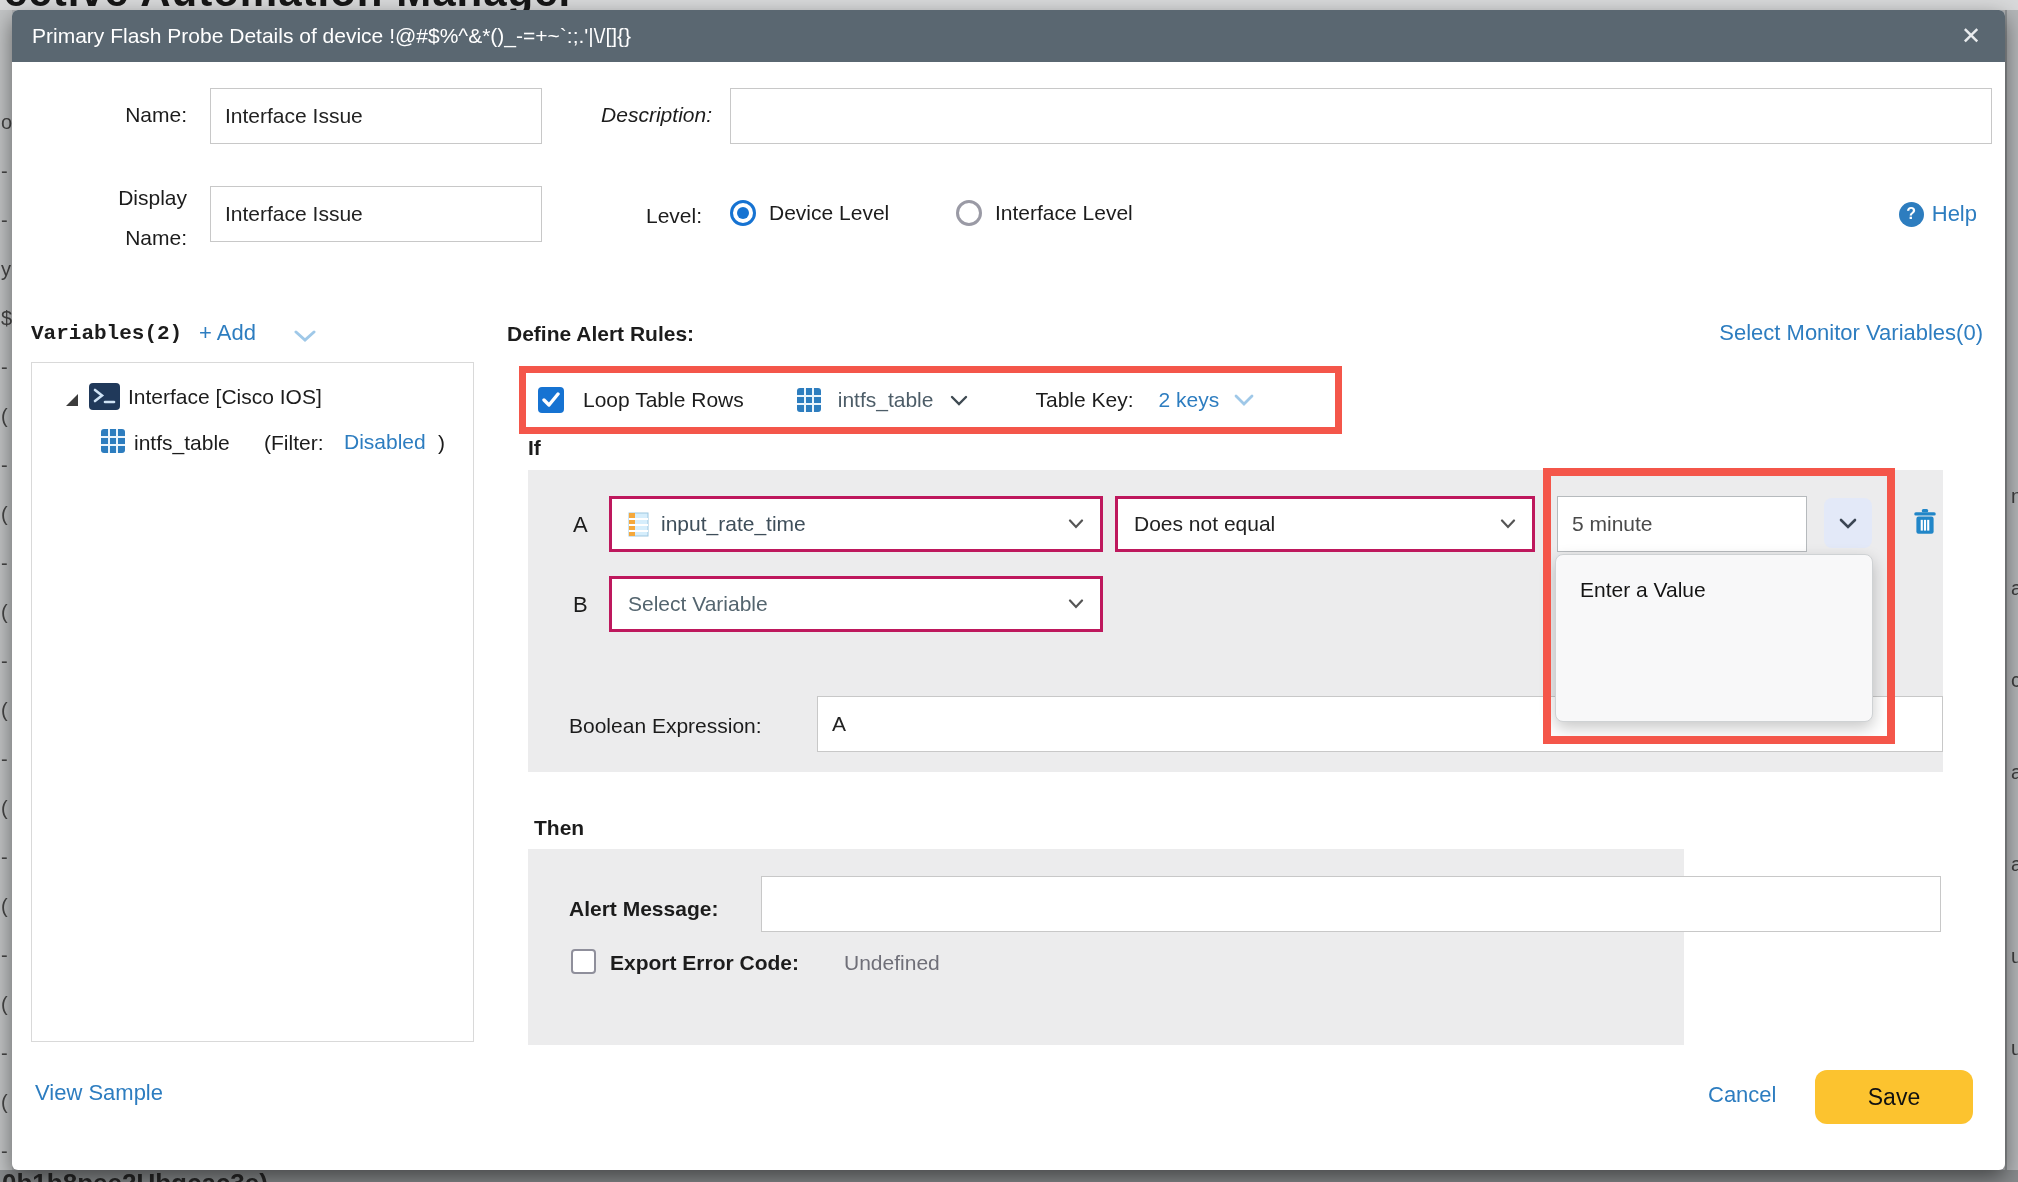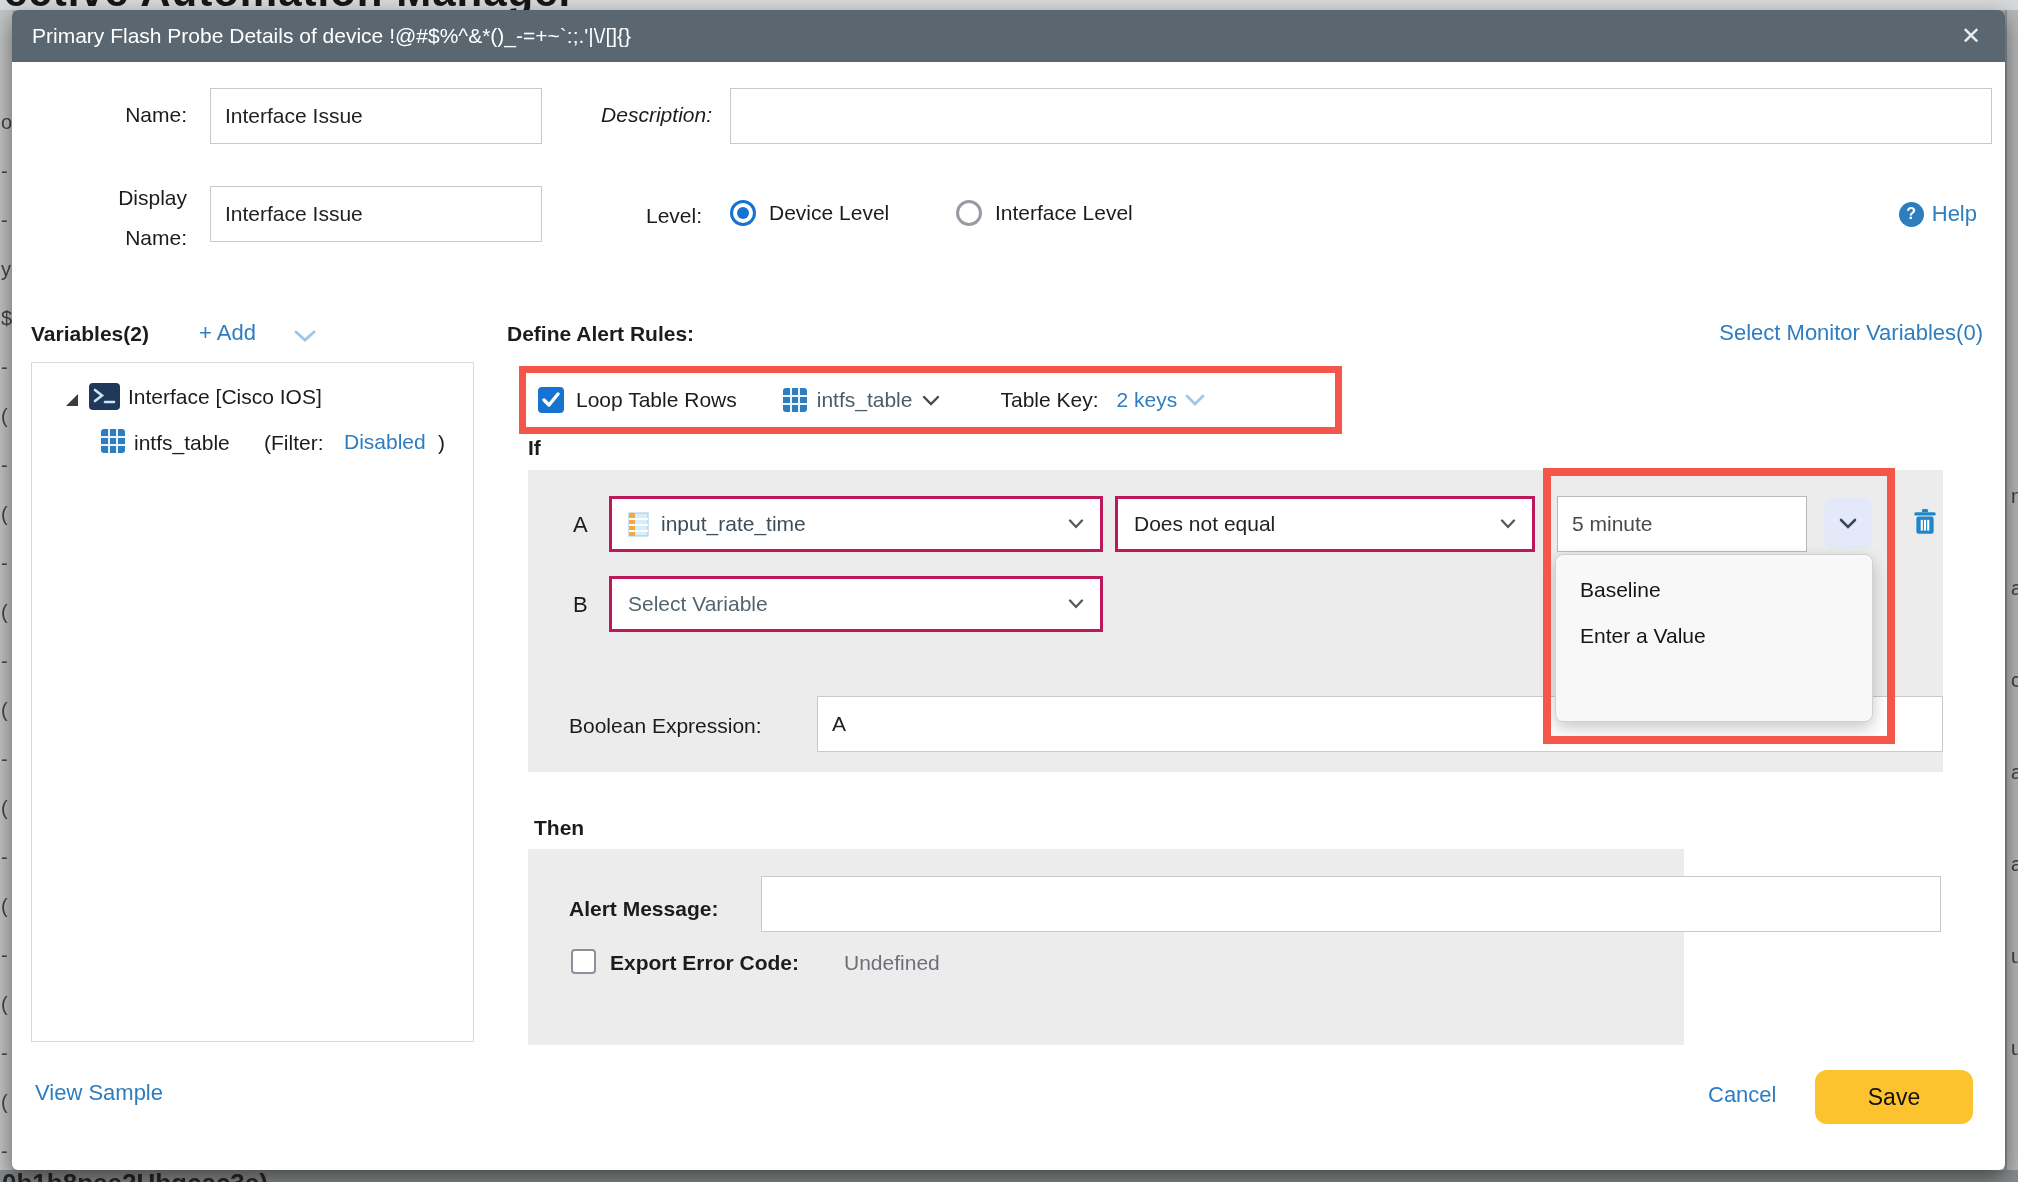--- a/index.html
+++ b/index.html
@@ -115,21 +115,21 @@
   </div>
   <div class="abs grp" style="left:944px; top:190px;">
     <span class="radio off"></span>
     <span class="lbl">Interface Level</span>
   </div>
   <div class="abs grp" style="right:28px; top:191px; gap:8px;">
     <span class="helpq">?</span>
     <span class="link">Help</span>
   </div>
 
-  <div class="abs lbl bold" style="left:19px; top:312px;">Variables(2)</div>
+  <div class="abs lbl bold" style="left:19px; top:312px;font-family:Liberation Mono, monospace;">Variables(2)</div>
   <span class="abs link" style="left:187px; top:310px;">+ Add</span>
   <svg class="abs" style="left:282px; top:320px;" width="22" height="13" viewBox="0 0 22 13">
       <path d="M2 2 L11 10 L20 2" fill="none" stroke="#9fc8e8" stroke-width="3" stroke-linecap="round"></path>
     </svg>
 
   <div class="abs lbl bold" style="left:495px; top:312px;">Define Alert Rules:</div>
   <span class="abs link" style="right:22px; top:310px;">Select Monitor Variables(0)</span>
 
   <div id="var-panel" class="abs" style="left:19px; top:352px; width:443px; height:680px;">
     <svg class="abs" style="left:34px; top:30px;" width="14" height="14" viewBox="0 0 14 14">
@@ -151,21 +151,21 @@
           <line x1="16" y1="0" x2="16" y2="24"></line>
         </g>
       </svg>
     <span class="abs lbl" style="left:102px; top:68px;">intfs_table</span>
     <span class="abs lbl" style="left:232px; top:68px;">(Filter:</span>
     <span class="abs link" style="left:312px; top:67px; font-size:21px;">Disabled</span>
     <span class="abs lbl" style="left:406px; top:68px;">)</span>
   </div>
 
   <div class="abs redbox" style="left:507px; top:356px; width:823px; height:68px; z-index:10;"></div>
-  <div class="abs grp" style="left:526px; top:377px; gap:0; z-index:11;">
+  <div class="abs grp" style="left:526px; top:377px; gap:7px; z-index:11;">
     <span class="checkbox-on">
       <svg width="18" height="16" viewBox="0 0 18 16">
           <polyline points="2,8 7,13 16,2" fill="none" stroke="#fff" stroke-width="3.4" stroke-linecap="round" stroke-linejoin="round"></polyline>
         </svg>
     </span>
     <span class="lbl" style="margin-left:12px;">Loop Table Rows</span>
     <svg style="margin-left:46px;" width="24" height="24" viewBox="0 0 24 24">
         <rect width="24" height="24" rx="3" fill="#2d7dbf"></rect>
         <g stroke="#eaf4fc" stroke-width="2">
           <line x1="0" y1="8" x2="24" y2="8"></line>
@@ -229,21 +229,20 @@
 
     <span class="abs lbl" style="left:45px; top:122px; font-size:22px;">B</span>
     <div class="abs dd" style="left:81px; top:106px; width:494px; height:56px;">
       <span style="color:#54656f;">Select Variable</span>
       <svg class="chev" width="16" height="10" viewBox="0 0 16 10">
           <path d="M2 1.5 L8 8 L14 1.5" fill="none" stroke="#555" stroke-width="2.2" stroke-linecap="round"></path>
         </svg>
     </div>
 
     <div id="value-menu" class="abs" style="left:1027px; top:84px; width:318px; height:168px;">
-      <span class="mi">Baseline</span>
       <span class="mi">Enter a Value</span>
     </div>
 
     <div class="abs lbl" style="left:41px; top:244px;">Boolean Expression:</div>
     <input class="abs txtin" style="left: 289px; top: 226px; width: 1126px; height: 56px;" value="A">
   </div>
 
   <div class="abs redbox" style="left:1531px; top:458px; width:352px; height:276px; border-width:8px; z-index:50;"></div>
 
   <div class="abs lbl bold" style="left:522px; top:806px;">Then</div>

